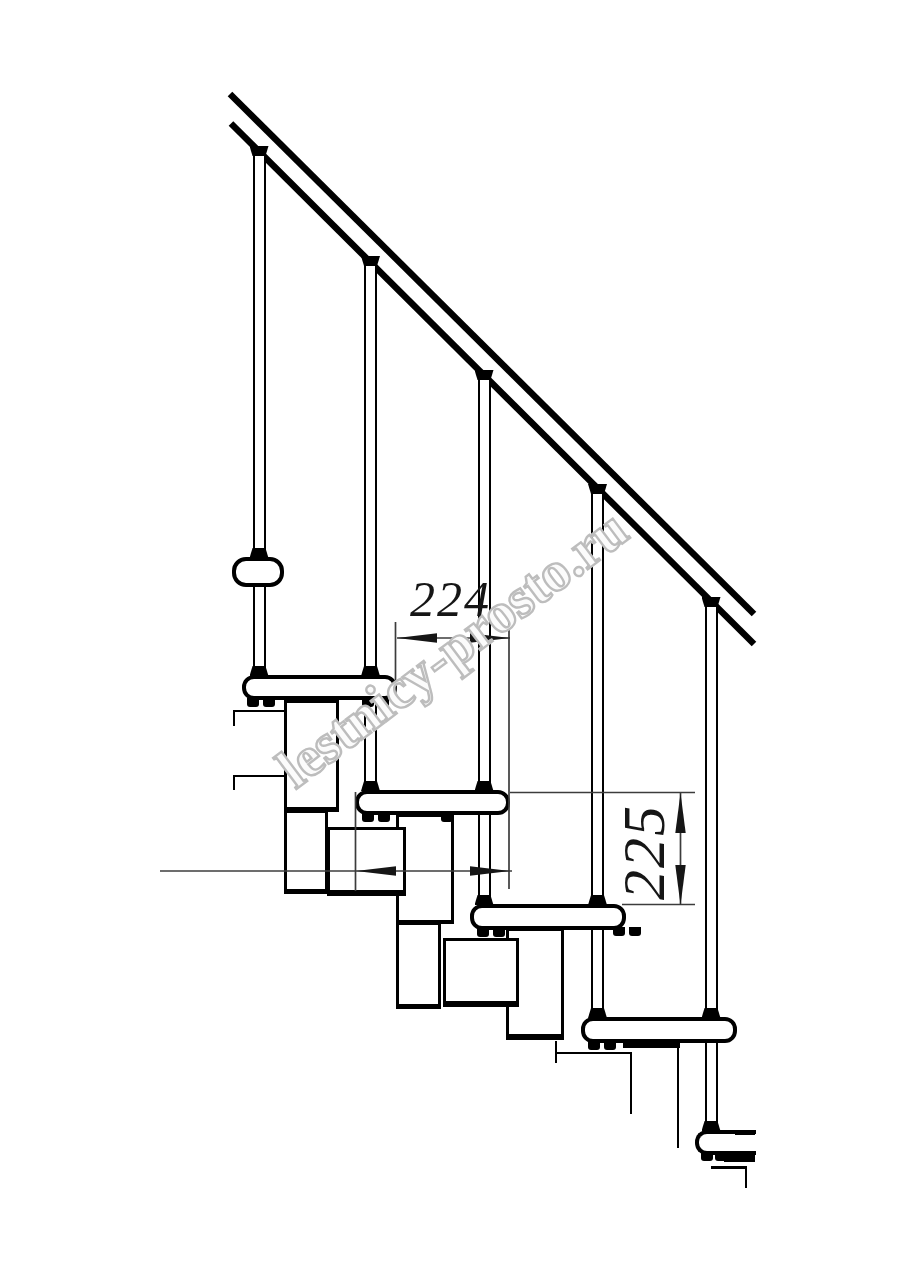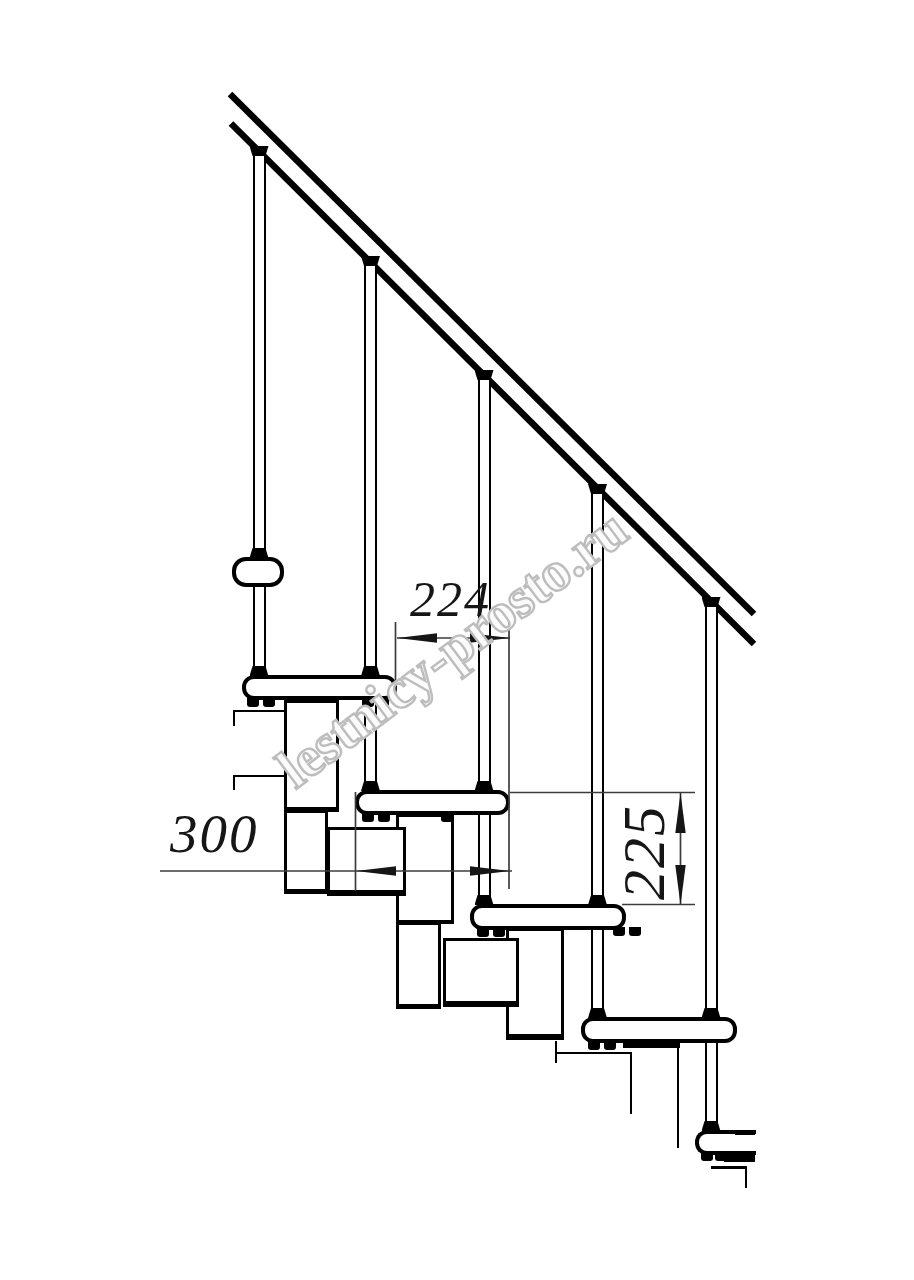--- a/index.html
+++ b/index.html
@@ -128,18 +128,17 @@
       <polygon points="397,638 437,633.2 437,642.8"></polygon>
       <polygon points="510,638 470,633.2 470,642.8"></polygon>
       <polygon points="356,871 396,866.2 396,875.8"></polygon>
       <polygon points="510,871 470,866.2 470,875.8"></polygon>
       <polygon points="680.5,793 675.3,833 685.7,833"></polygon>
       <polygon points="680.5,905 675.3,865 685.7,865"></polygon>
     </g>
   </svg>
 
   <div class="dim" style="left:410px;top:574px;font-size:50px;">224</div>
-  <div class="dim" style="left:170px;top:806px;font-size:55px;">300</div>
   <div class="dim" style="left:644px;top:852px;font-size:60px;transform:translate(-50%,-50%) rotate(-90deg);">225</div>
 
   <div class="wm">lestnicy-prosto.ru</div>
 
 </div>
 
 </body></html>

